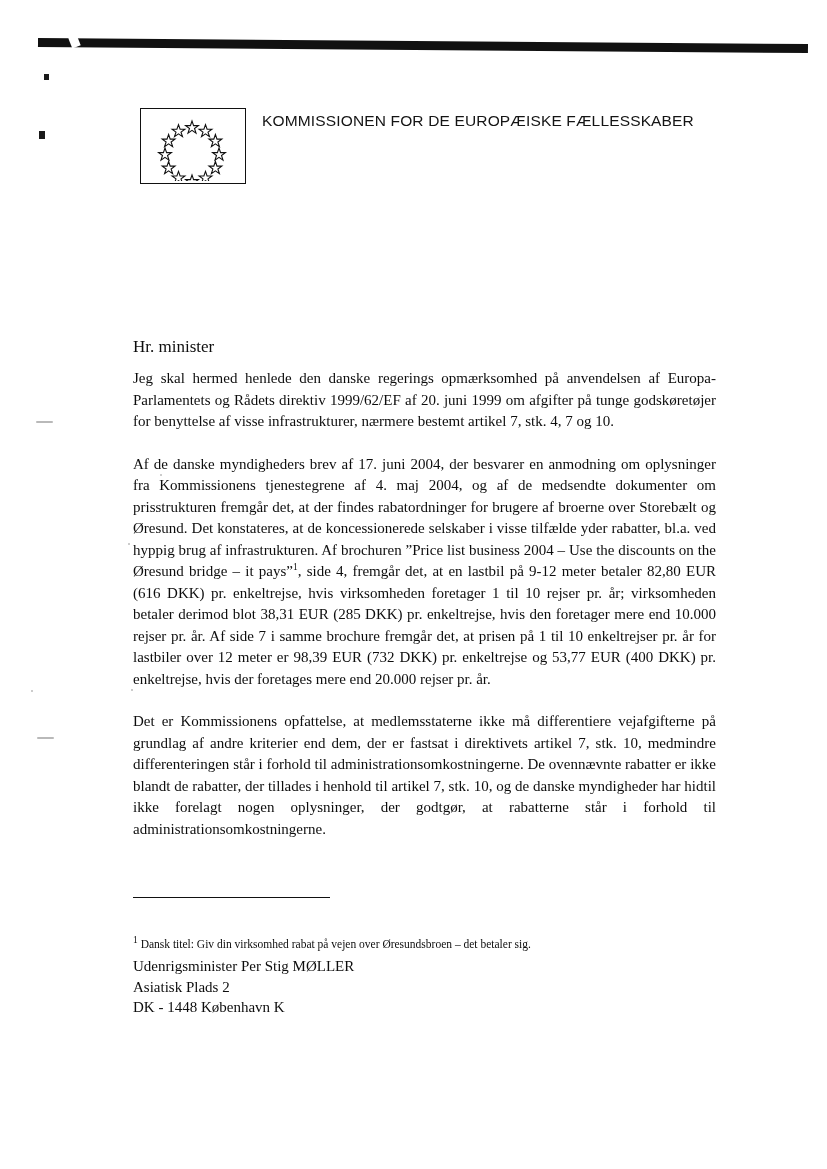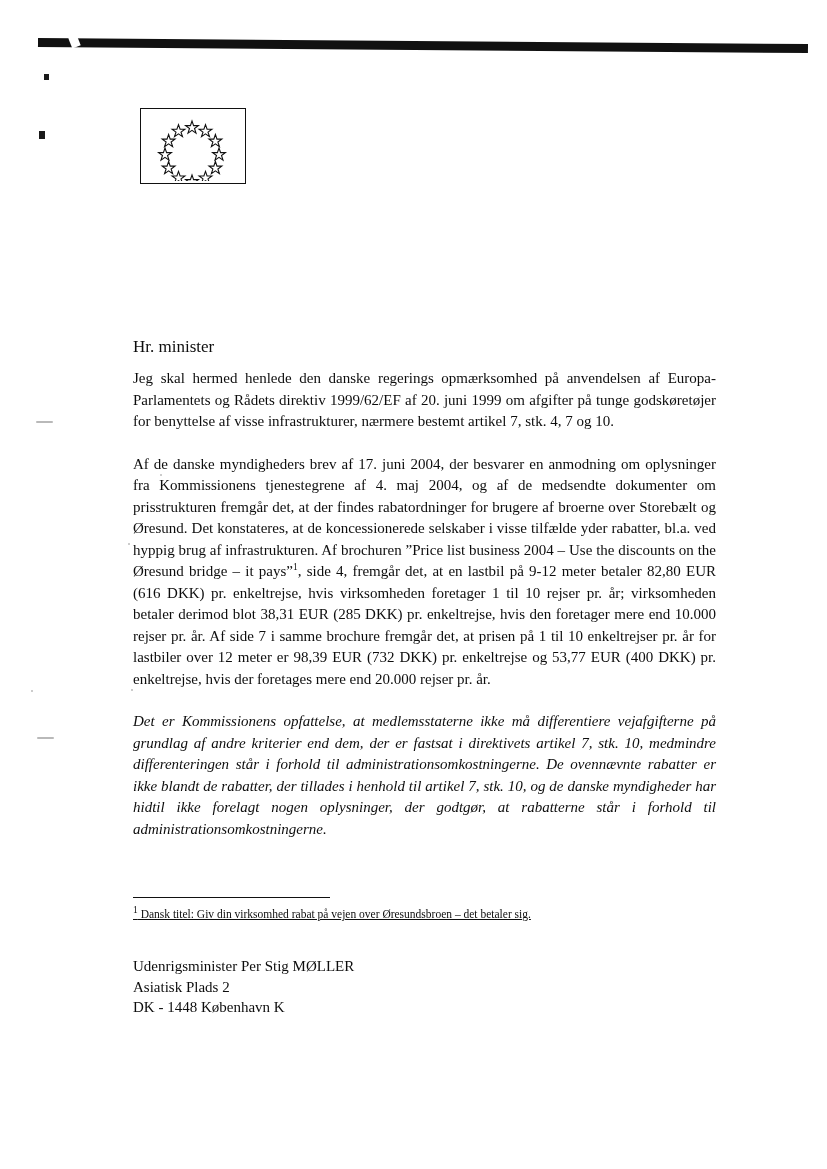--- a/index.html
+++ b/index.html
@@ -114,44 +114,43 @@
     top: 368px;
     width: 583px;
     font-size: 15px;
     line-height: 21.5px;
     text-align: justify;
     text-justify: inter-word;
   }
   .body-text p {
     margin: 0 0 21px 0;
   }
-  .body-text p:last-child { margin-bottom: 0; font-style: italic; }
+  .body-text p:last-child { margin-bottom: 0; }
   sup {
     font-size: 9.5px;
     vertical-align: super;
     line-height: 0;
   }
 
   
   .footnote-rule {
     position: absolute;
     left: 133px;
     top: 897px;
     width: 197px;
     height: 1.4px;
     background: #111111;
   }
   .footnote {
     position: absolute;
     left: 133px;
-    top: 907px;
+    top: 937px;
     width: 600px;
     font-size: 11.5px;
     line-height: 15px;
-    text-decoration: underline;
   }
 
   
   .recipient {
     position: absolute;
     left: 133px;
     top: 956px;
     font-size: 15px;
     line-height: 20.5px;
   }
@@ -196,20 +195,21 @@
           <polygon points="64.5,62.4 66.1,67 70.9,67 67,69.9 68.5,74.5 64.5,71.7 60.5,74.5 62,69.9 58.1,67 62.9,67"></polygon>
           <polygon points="51,66 52.6,70.6 57.4,70.6 53.5,73.5 55,78.1 51,75.3 47,78.1 48.5,73.5 44.6,70.6 49.4,70.6"></polygon>
           <polygon points="37.5,62.4 39.1,67 43.9,67 40,69.9 41.5,74.5 37.5,71.7 33.5,74.5 35,69.9 31.1,67 35.9,67"></polygon>
           <polygon points="27.6,52.5 29.2,57.1 34,57.1 30.1,60 31.6,64.6 27.6,61.8 23.6,64.6 25.1,60 21.2,57.1 26,57.1"></polygon>
           <polygon points="24,39 25.6,43.6 30.4,43.6 26.5,46.5 28,51.1 24,48.3 20,51.1 21.5,46.5 17.6,43.6 22.4,43.6"></polygon>
           <polygon points="27.6,25.5 29.2,30.1 34,30.1 30.1,33 31.6,37.6 27.6,34.8 23.6,37.6 25.1,33 21.2,30.1 26,30.1"></polygon>
           <polygon points="37.5,15.6 39.1,20.2 43.9,20.2 40,23.1 41.5,27.7 37.5,24.9 33.5,27.7 35,23.1 31.1,20.2 35.9,20.2"></polygon>
         </g>
       </svg>
     </div>
+    <div class="org-title">KOMMISSIONEN FOR DE EUROPÆISKE FÆLLESSKABER</div>
   </div>
 
 
   <div class="salutation">Hr. minister</div>
 
   <div class="body-text">
     <p>Jeg skal hermed henlede den danske regerings opmærksomhed på anvendelsen af Europa-Parlamentets og Rådets direktiv 1999/62/EF af 20. juni 1999 om afgifter på tunge godskøretøjer for benyttelse af visse infrastrukturer, nærmere bestemt artikel 7, stk. 4, 7 og 10.</p>
     <p><span>Af de danske myndigheders brev af 17. juni 2004, der besvarer en anmodning om oplysninger fra Kommissionens tjenestegrene af 4. maj 2004, og af de medsendte dokumenter om prisstrukturen fremgår det, at der findes rabatordninger for brugere af broerne over Storebælt og Øresund. Det konstateres, at de koncessionerede selskaber i visse tilfælde yder rabatter, bl.a. ved hyppig brug af infrastrukturen. Af brochuren ”Price list business 2004 – Use the discounts on the Øresund bridge – it pays”</span><sup>1</sup><span>, side 4, fremgår det, at en lastbil på 9-12 meter betaler 82,80 EUR (616 DKK) pr. enkeltrejse, hvis virksomheden foretager 1 til 10 rejser pr. år; virksomheden betaler derimod blot 38,31 EUR (285 DKK) pr. enkeltrejse, hvis den foretager mere end 10.000 rejser pr. år. Af side 7 i samme brochure fremgår det, at prisen på 1 til 10 enkeltrejser pr. år for lastbiler over 12 meter er 98,39 EUR (732 DKK) pr. enkeltrejse og 53,77 EUR (400 DKK) pr. enkeltrejse, hvis der foretages mere end 20.000 rejser pr. år.</span></p>
     <p>Det er Kommissionens opfattelse, at medlemsstaterne ikke må differentiere vejafgifterne på grundlag af andre kriterier end dem, der er fastsat i direktivets artikel 7, stk. 10, medmindre differenteringen står i forhold til administrationsomkostningerne. De ovennævnte rabatter er ikke blandt de rabatter, der tillades i henhold til artikel 7, stk. 10, og de danske myndigheder har hidtil ikke forelagt nogen oplysninger, der godtgør, at rabatterne står i forhold til administrationsomkostningerne.</p>
   </div>

